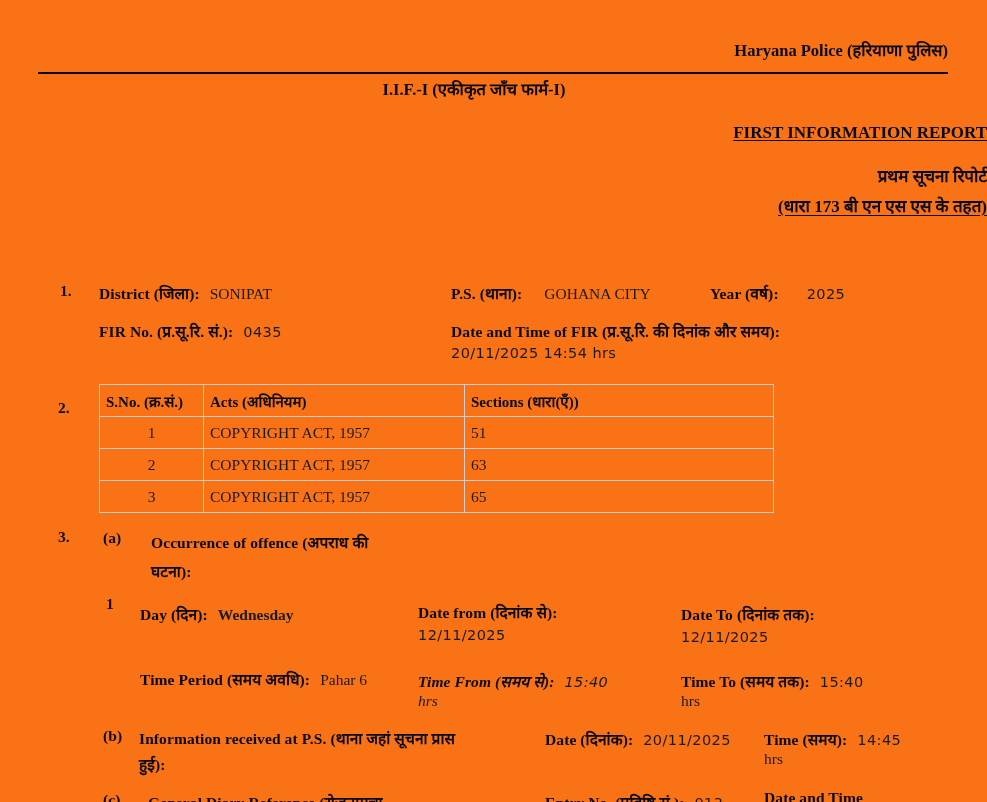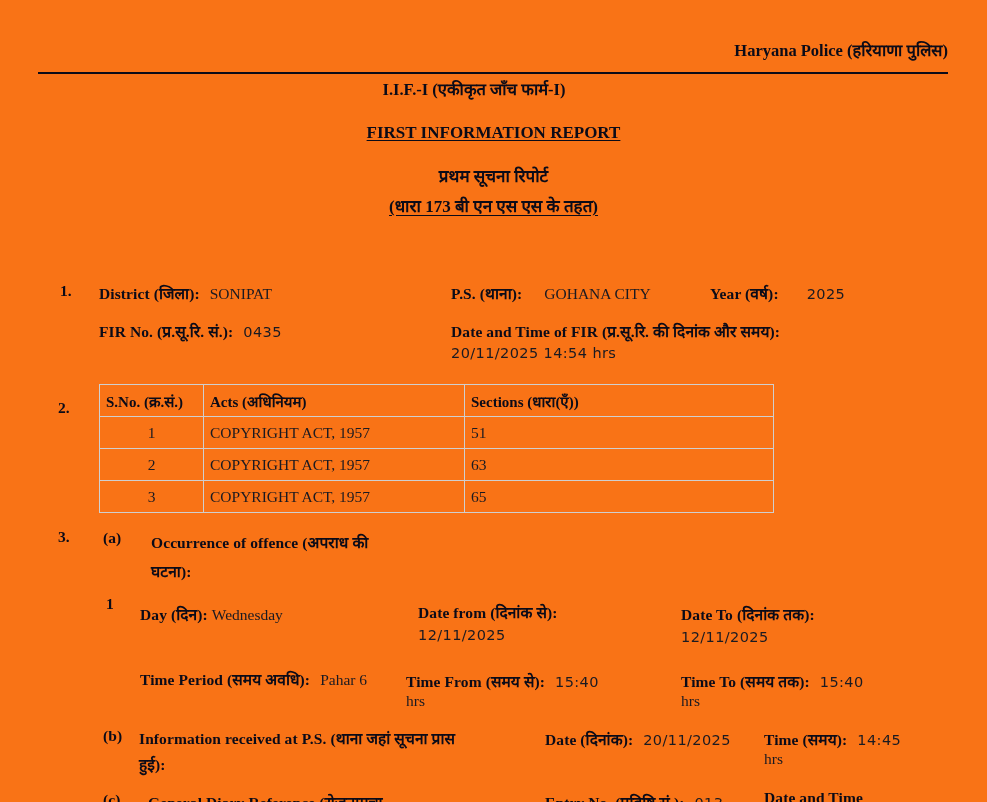--- a/index.html
+++ b/index.html
@@ -78,21 +78,21 @@
     font-size: 16.5px;
     color: #0b0b18;
   }
 
   
   .title-block {
     position: absolute;
     left: 0;
     top: 122px;
     width: 987px;
-    text-align: center;
+    text-align: right;
   }
   .title-en1 {
     font-family: "Liberation Serif", serif;
     font-weight: bold;
     font-size: 17px;
     text-decoration: underline;
     text-underline-offset: 2px;
     color: #0b0b18;
     line-height: 21px;
   }
@@ -248,35 +248,35 @@
   <div class="abs secnum" style="left:58px; top:528px;">3.</div>
 
   <div class="abs lbl" style="left:103px; top:529px;">(a)</div>
   <div class="abs lbl" style="left:151px; top:531px;">Occurrence of offence (अपराध की</div>
   <div class="abs lbl" style="left:151px; top:560px;">घटना):</div>
 
   <div class="abs secnum" style="left:106px; top:595px;">1</div>
 
   <div class="abs" style="left:140px; top:603px;">
     <span class="lbl">Day (दिन):</span>
-    <span class="val-serif" style="">Wednesday</span>
+    <span class="val-serif" style="margin-left:6px;font-weight:bold;">Wednesday</span>
   </div>
 
   <div class="abs lbl" style="left:418px; top:601px;">Date from (दिनांक से):</div>
   <div class="abs val" style="left:418px; top:627px;">12/11/2025</div>
 
   <div class="abs lbl" style="left:681px; top:603px;">Date To (दिनांक तक):</div>
   <div class="abs val" style="left:681px; top:629px;">12/11/2025</div>
 
   <div class="abs-wrap" style="left:140px; top:668px; width:270px;">
     <span class="lbl">Time Period (समय अवधि):</span>
     <span class="val-serif" style="margin-left:6px;">Pahar 6</span>
   </div>
 
-  <div class="abs-wrap" style="left:406px; top:670px; width:250px;">
+  <div class="abs-wrap" style="left:418px; top:670px; width:250px;font-style:italic;">
     <span class="lbl">Time From (समय से):</span>
     <span class="val" style="margin-left:6px;">15:40</span>
     <div class="val-serif">hrs</div>
   </div>
 
   <div class="abs-wrap" style="left:681px; top:670px; width:250px;">
     <span class="lbl">Time To (समय तक):</span>
     <span class="val" style="margin-left:6px;">15:40</span>
     <div class="val-serif">hrs</div>
   </div>

